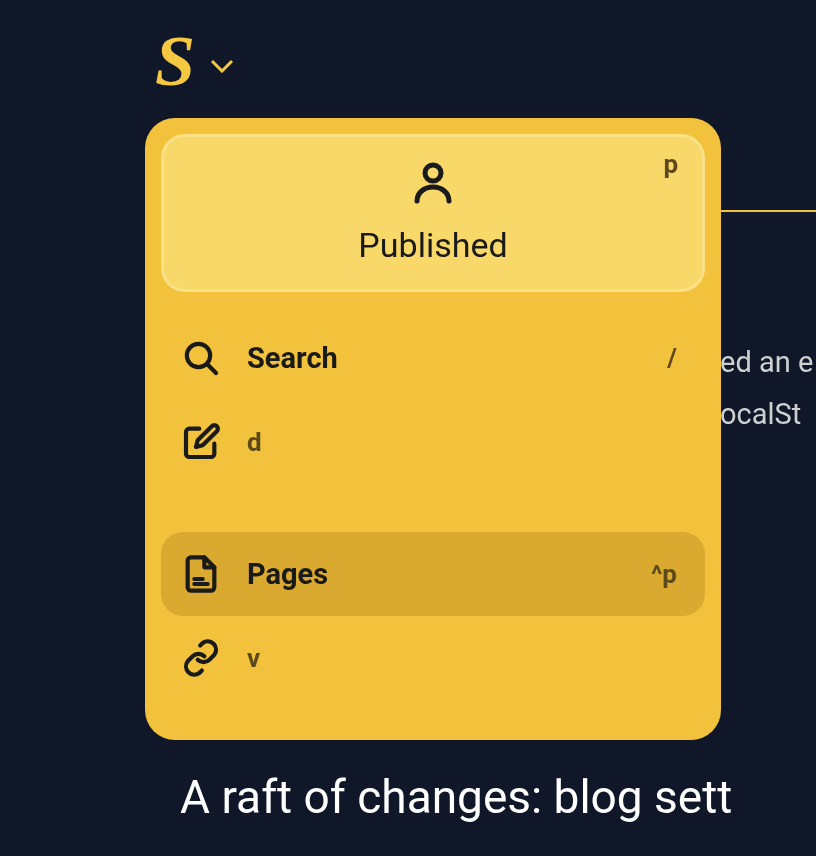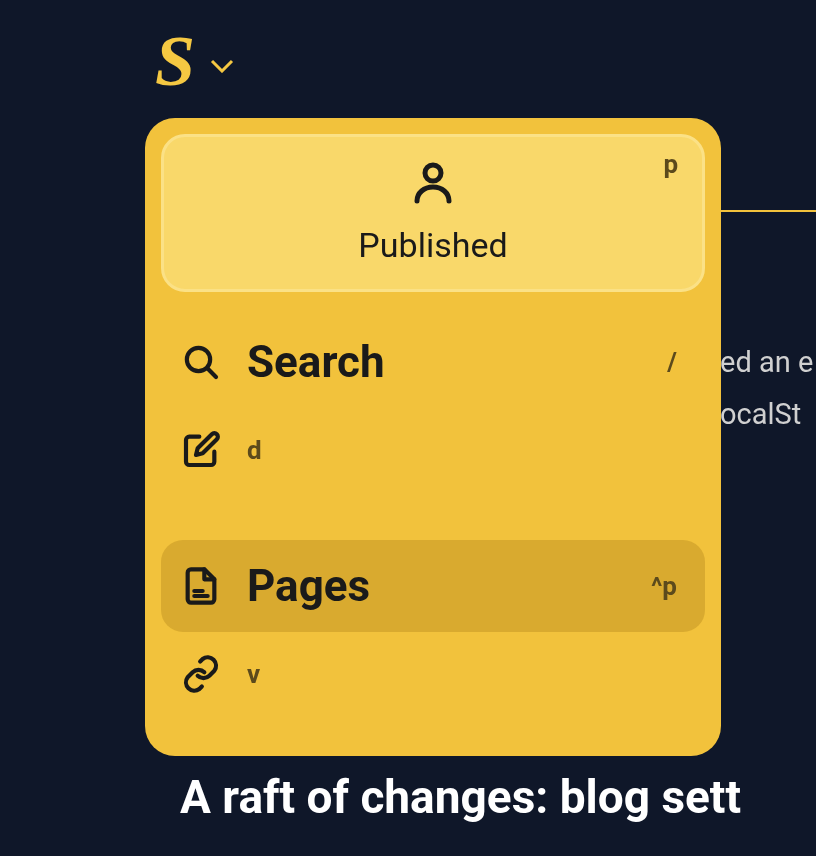--- a/index.html
+++ b/index.html
@@ -94,21 +94,21 @@
     }
     .menu-item .icon-wrap {
       width: 44px;
       height: 44px;
       display: flex;
       align-items: center;
       justify-content: center;
       flex-shrink: 0;
     }
     .menu-item .label {
-      font-size: 44px;
+      font-size: 29px;
       font-weight: 700;
       color: #1a1a1a;
       flex: 1;
     }
     .menu-item .shortcut {
       font-size: 26px;
       font-weight: 700;
       color: #5c4a1c;
       padding-right: 10px;
     }
@@ -148,21 +148,21 @@
       color: #d0d0d0;
       margin-top: 38px;
       white-space: nowrap;
       line-height: 1.8;
     }
     .bg-title2 {
       position: absolute;
       top: 770px;
       left: 180px;
       font-size: 46px;
-      font-weight: 700;
+      font-weight: 400;
       color: #fff;
       white-space: nowrap;
       z-index: 1;
     }
   </style>
 </head>
 <body>
 
 <div class="logo-area">
   <span class="logo">S</span>

